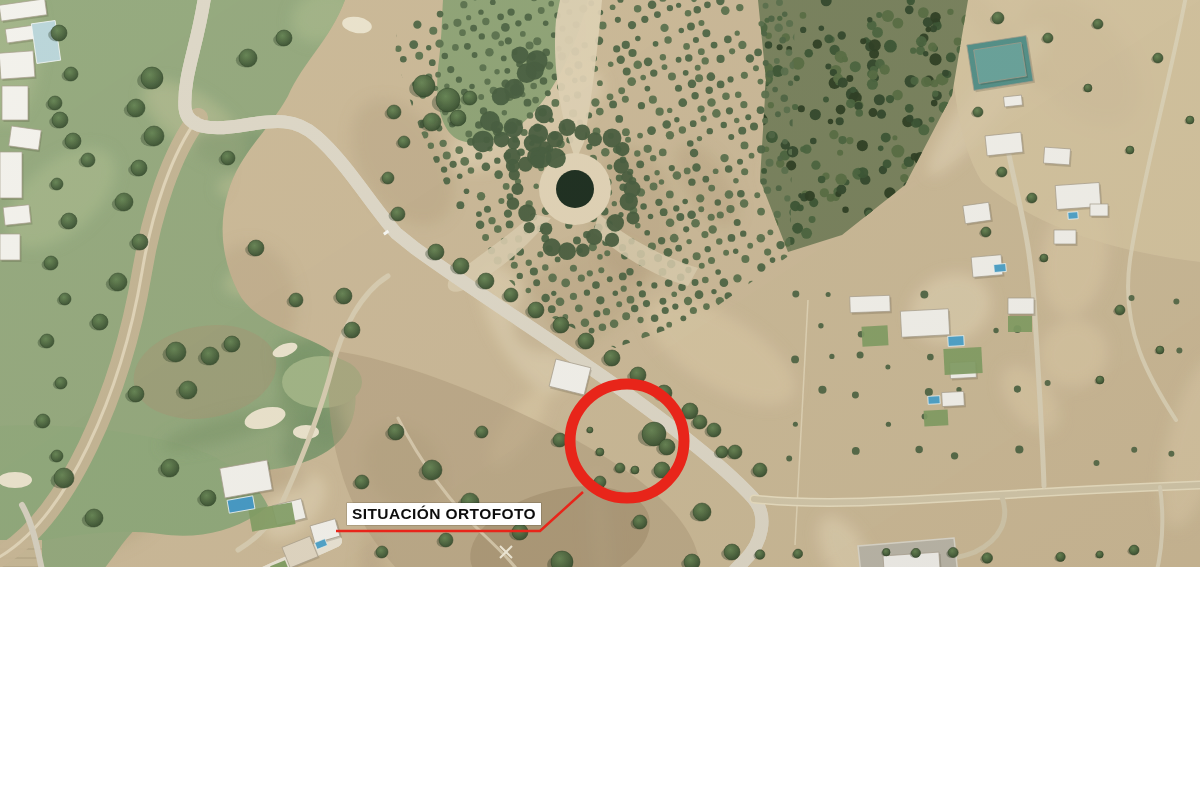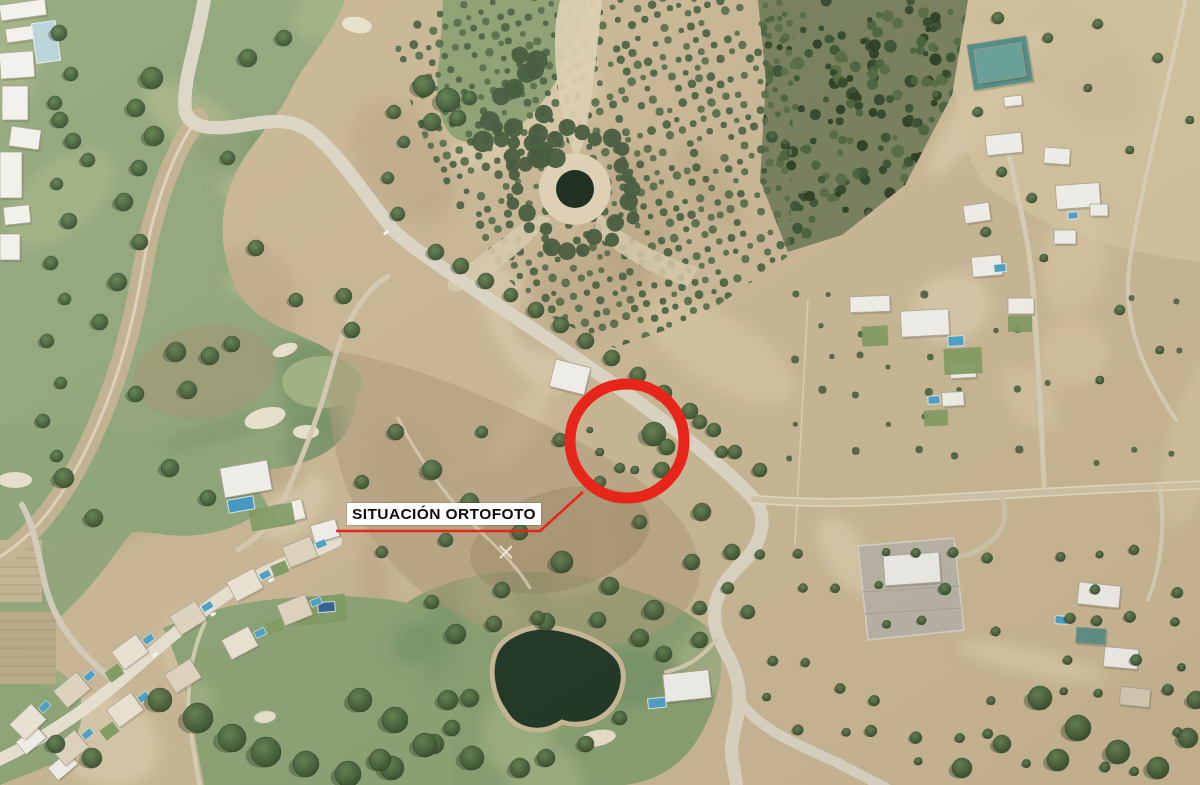--- a/index.html
+++ b/index.html
@@ -1,16 +1,16 @@
 <!DOCTYPE html>
 <html><head>
 <meta charset="utf-8">
 <style>
   html,body{margin:0;padding:0;background:#ffffff;}
-  .stage{position:relative;width:1200px;height:785px;overflow:hidden;background:#0369a1;}
+  .stage{position:relative;width:1200px;height:567px;overflow:hidden;background:#0369a1;}
   .stage svg{display:block;position:absolute;left:0;top:0;}
   .map-label{
     position:absolute;left:347px;top:503px;z-index:5;
     background:#ffffff;color:#0d0d0d;
     font-family:"Liberation Sans",sans-serif;font-weight:700;font-size:15.5px;line-height:1.25;
     letter-spacing:.4px;padding:1px 5px 2px;white-space:nowrap;
     box-shadow:0 0 0 .5px rgba(0,0,0,.25);
   }
 </style>
 </head>

